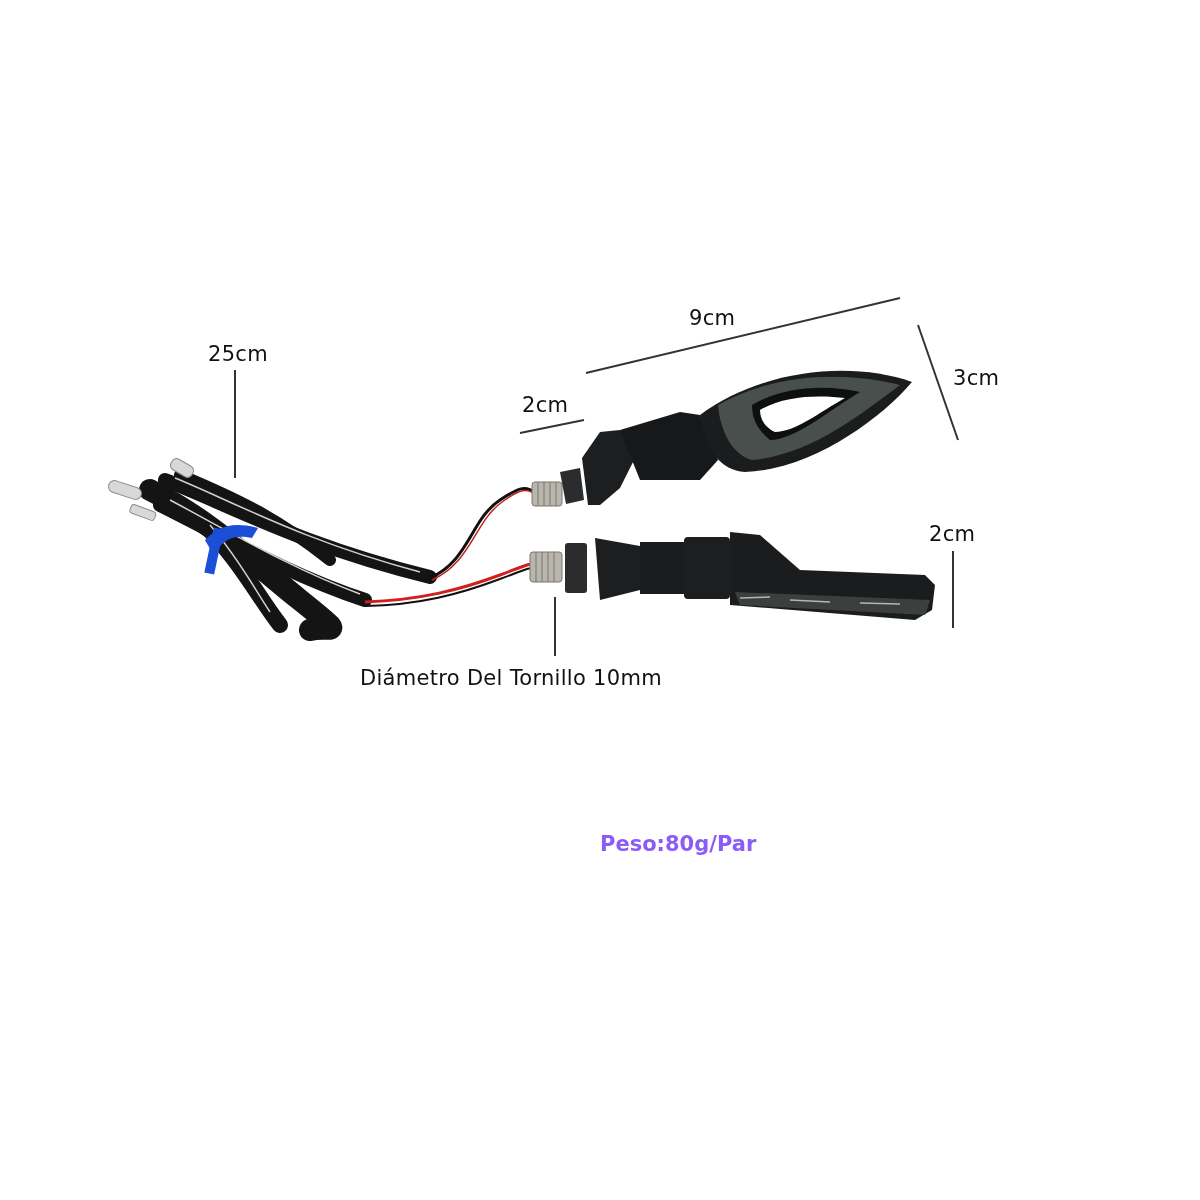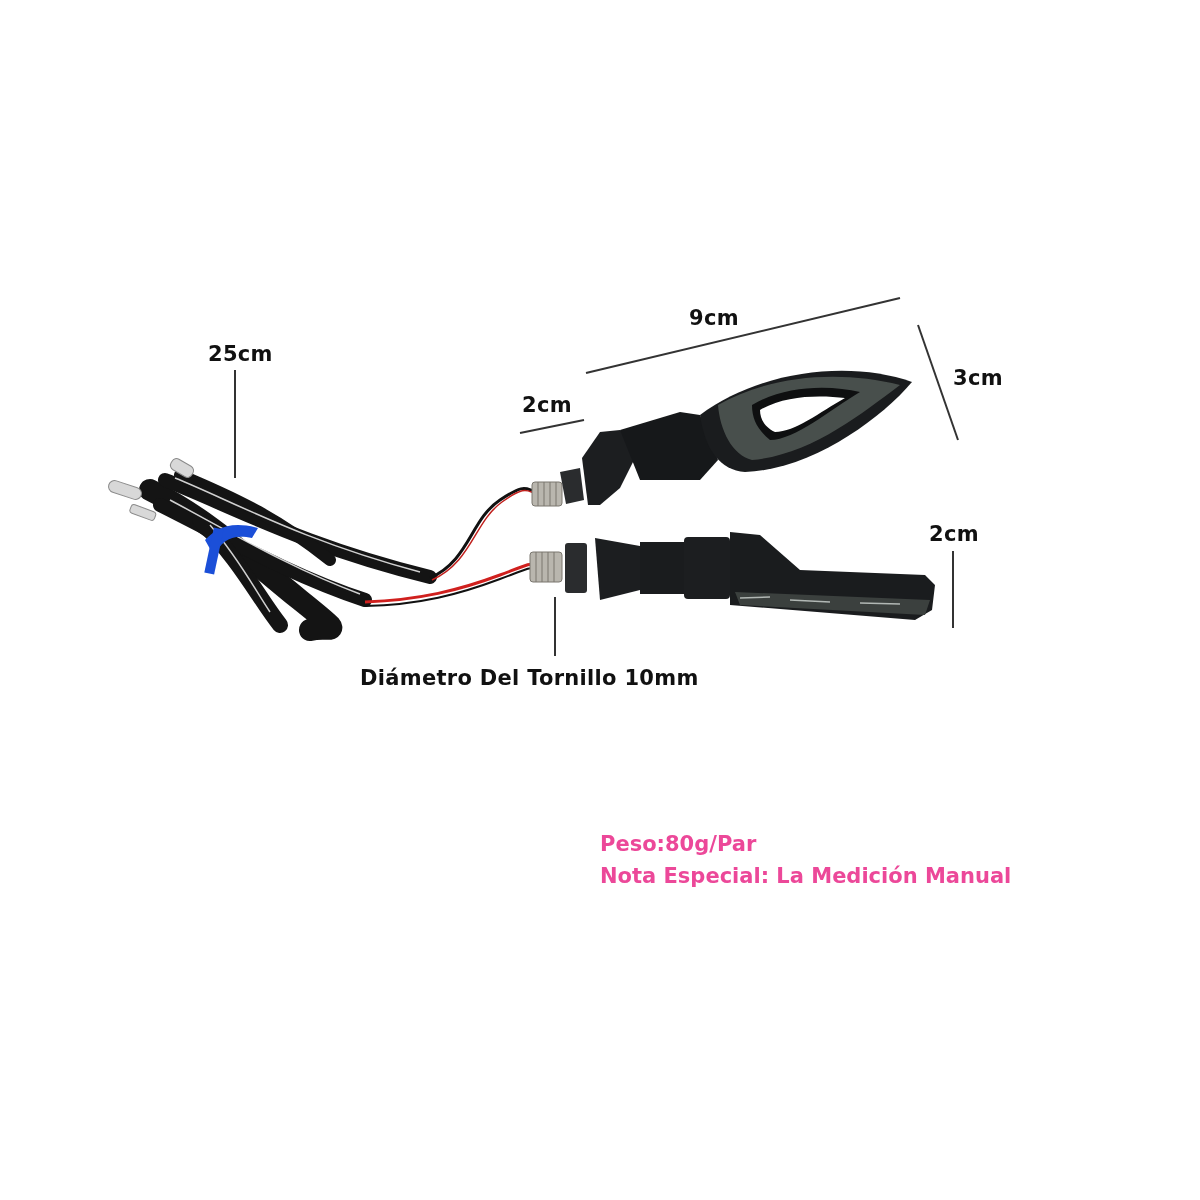--- a/index.html
+++ b/index.html
@@ -7,34 +7,34 @@
     position: relative;
     width: 1200px;
     height: 1200px;
     background: #ffffff;
     overflow: hidden;
     font-family: "DejaVu Sans", "Liberation Sans", sans-serif;
     color: #111111;
   }
   .label {
     position: absolute;
-    font-weight: bold;
+    font-weight: normal;
     font-size: 21px;
     letter-spacing: 0.3px;
     white-space: nowrap;
     color: #111;
   }
   .notes {
     position: absolute;
     left: 600px;
     top: 828px;
     font-weight: bold;
     font-size: 21px;
     line-height: 32px;
-    color: #ec4899;
+    color: #8b5cf6;
   }
   .notes div { white-space: nowrap; }
   svg.art { position: absolute; left: 0; top: 0; }
 </style>
 </head>
 <body>
 
 <div class="canvas">
 
   <svg class="art" width="1200" height="1200" viewBox="0 0 1200 1200">
@@ -119,16 +119,15 @@
 
   <div class="label" style="left:208px; top:342px;">25cm</div>
   <div class="label" style="left:689px; top:306px;">9cm</div>
   <div class="label" style="left:522px; top:393px;">2cm</div>
   <div class="label" style="left:953px; top:366px;text-align:center;">3cm</div>
   <div class="label" style="left:929px; top:522px;">2cm</div>
   <div class="label" style="left:360px; top:666px;">Diámetro Del Tornillo 10mm</div>
 
   <div class="notes">
     <div>Peso:80g/Par</div>
-    <div>Nota Especial: La Medición Manual</div>
   </div>
 
 </div>
 
 </body></html>

